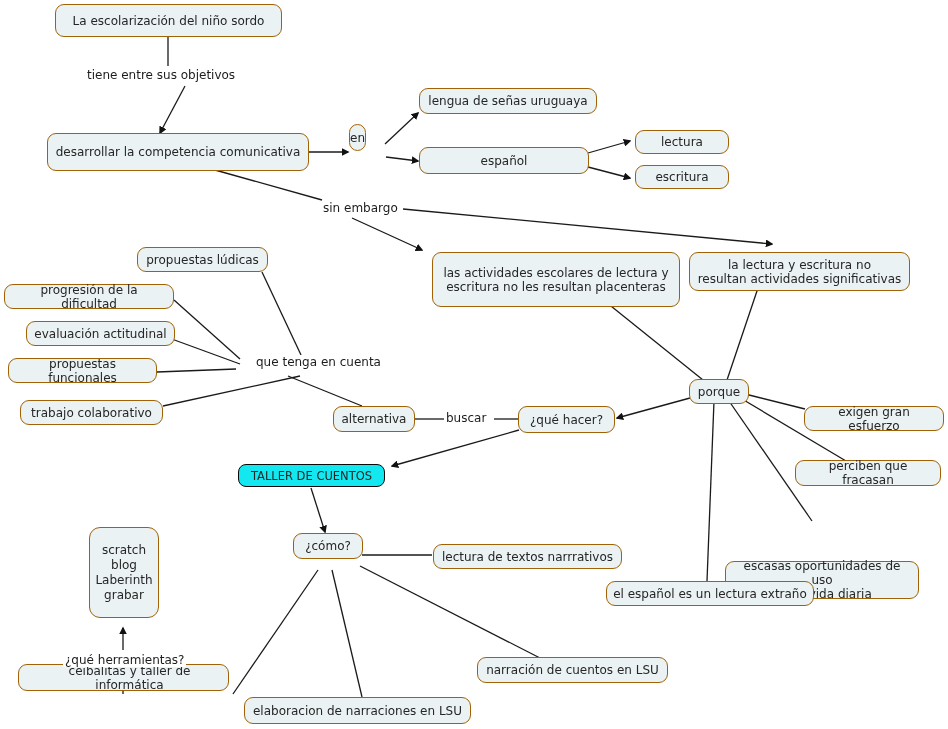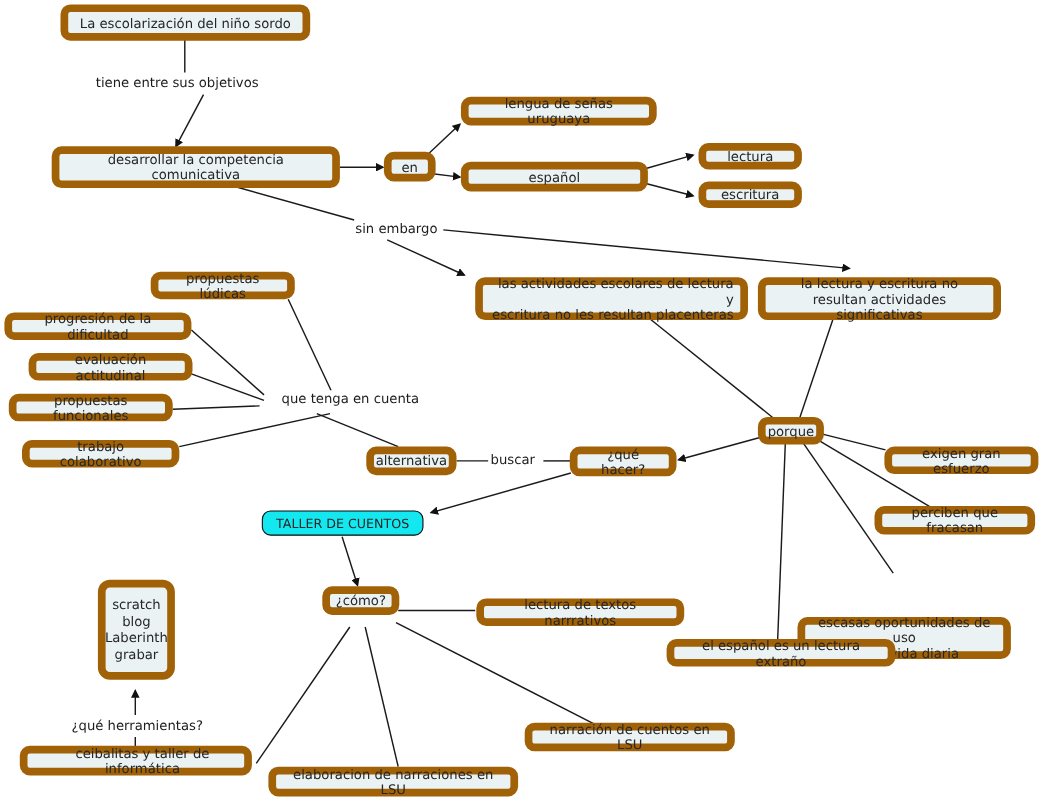--- a/index.html
+++ b/index.html
@@ -25,21 +25,21 @@
     position: absolute;
     left: 0; top: 0;
     width: 948px;
     height: 729px;
     pointer-events: none;
   }
   .node {
     position: absolute;
     box-sizing: border-box;
     background: #eaf2f4;
-    border: 7px solid #a16207;
+    border: 1px solid #a16207;
     border-radius: 9px;
     color: #262626;
     font-size: 12px;
     line-height: 14px;
     display: flex;
     align-items: center;
     justify-content: center;
     text-align: center;
     padding: 2px 6px;
     white-space: pre-line;
@@ -133,31 +133,31 @@
 
       <line x1="123" y1="694" x2="123" y2="670"></line>
       <line x1="123" y1="650" x2="123" y2="628" marker-end="url(#arrow)"></line>
     </g>
   </svg>
 
   <div class="node" style="left:55px; top:4px; width:227px; height:33px;">La escolarización del niño sordo</div>
 
   <div class="node" style="left:47px; top:133px; width:262px; height:38px;">desarrollar la competencia comunicativa</div>
 
-  <div class="node" style="left:349px; top:138px; width:47px; height:27px;">en</div>
+  <div class="node" style="left:349px; top:124px; width:17px; height:27px;">en</div>
 
   <div class="node" style="left:419px; top:88px; width:178px; height:26px;">lengua de señas uruguaya</div>
 
   <div class="node" style="left:419px; top:147px; width:170px; height:27px;">español</div>
 
   <div class="node" style="left:635px; top:130px; width:94px; height:24px;">lectura</div>
 
   <div class="node" style="left:635px; top:165px; width:94px; height:24px;">escritura</div>
 
-  <div class="node" style="left:432px; top:252px; width:248px; height:39px;text-align:right;">las actividades escolares de lectura y
+  <div class="node" style="left:432px; top:252px; width:248px; height:55px;">las actividades escolares de lectura y
 escritura no les resultan placenteras</div>
 
   <div class="node" style="left:689px; top:252px; width:221px; height:39px;">la lectura y escritura no
 resultan actividades significativas</div>
 
   <div class="node" style="left:137px; top:247px; width:131px; height:25px;">propuestas lúdicas</div>
 
   <div class="node" style="left:4px; top:284px; width:170px; height:25px;">progresión de la dificultad</div>
 
   <div class="node" style="left:26px; top:321px; width:149px; height:25px;">evaluación actitudinal</div>
@@ -189,21 +189,21 @@
 
   <div class="node" style="left:477px; top:657px; width:191px; height:26px;">narración de cuentos en LSU</div>
 
   <div class="node" style="left:244px; top:697px; width:227px; height:27px;">elaboracion de narraciones en LSU</div>
 
   <div class="node tall" style="left:89px; top:527px; width:70px; height:91px; line-height:15px;">scratch
 blog
 Laberinth
 grabar</div>
 
-  <div class="node" style="left:18px; top:678px; width:211px; height:27px;padding-left:18px;">ceibalitas y taller de informática</div>
+  <div class="node" style="left:18px; top:664px; width:211px; height:27px;padding-left:18px;">ceibalitas y taller de informática</div>
 
   <div class="edge-label" style="left:85px; top:68px;">tiene entre sus objetivos</div>
 
   <div class="edge-label" style="left:321px; top:201px;">sin embargo</div>
 
   <div class="edge-label" style="left:238px; top:355px;margin-left:16px;">que tenga en cuenta</div>
 
   <div class="edge-label" style="left:444px; top:411px;">buscar</div>
 
   <div class="edge-label" style="left:63px; top:653px;">¿qué herramientas?</div>

